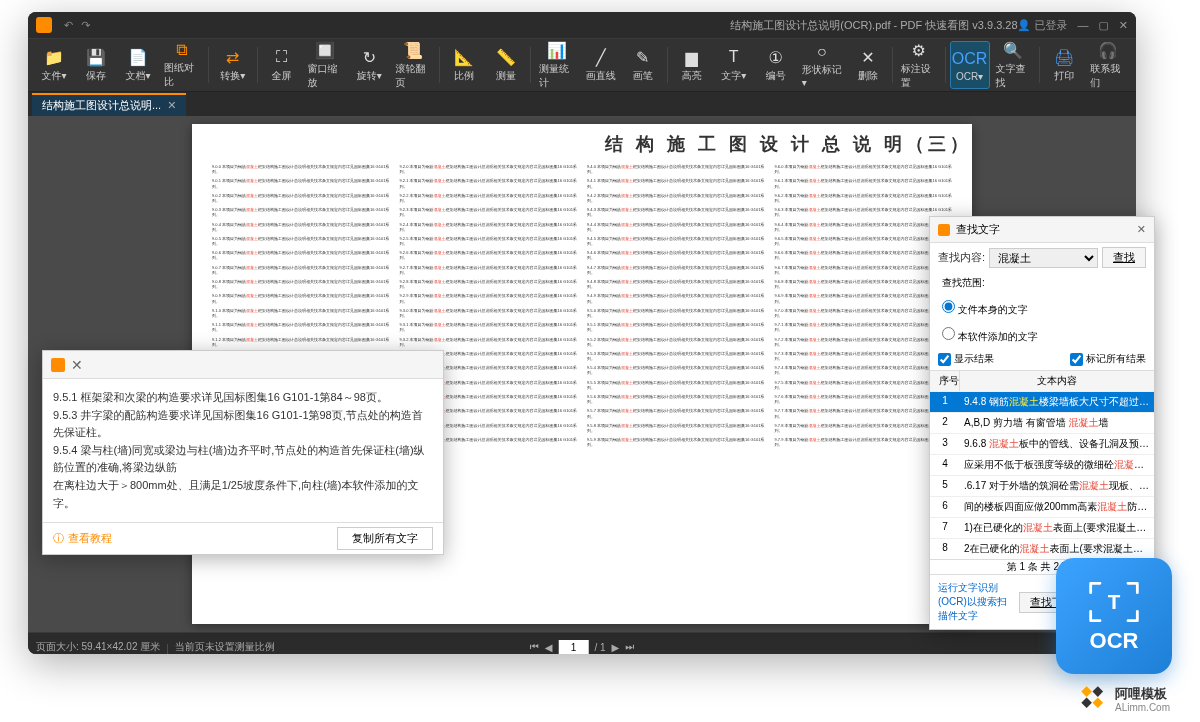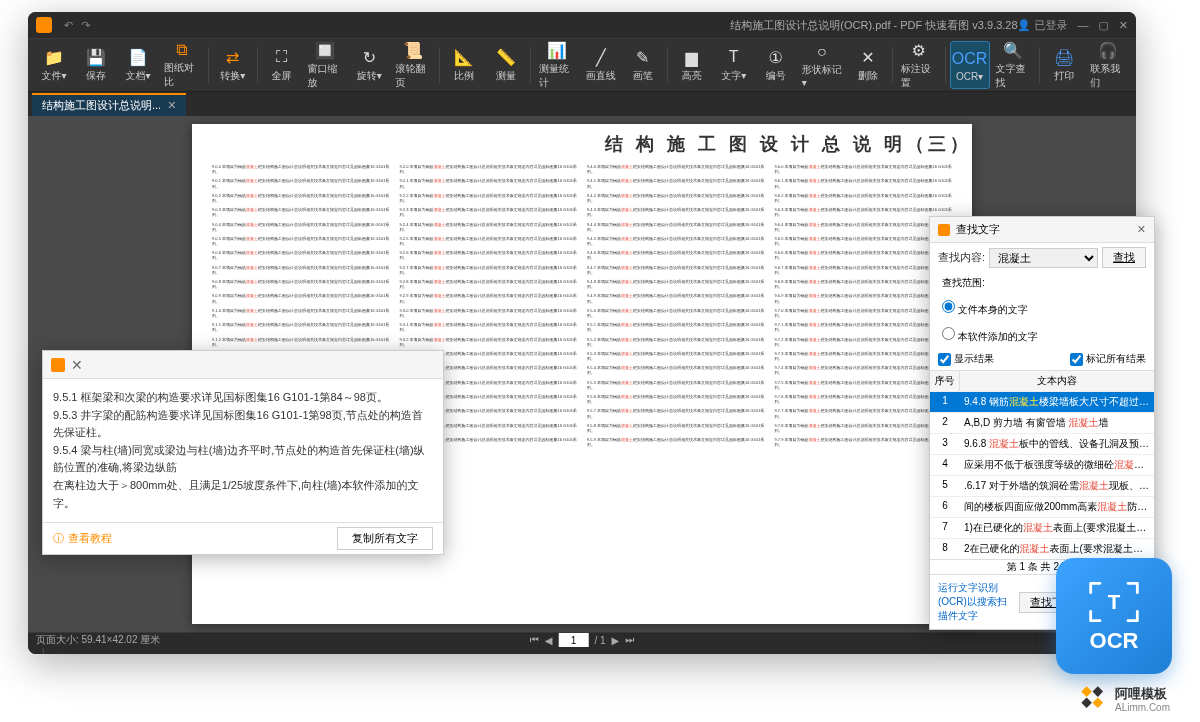--- a/index.html
+++ b/index.html
@@ -26,21 +26,21 @@
 .tab { background: #1a3a52; color: #fff; font-size: 11px; padding: 3px 10px; display: flex; align-items: center; gap: 6px; border-top: 2px solid #ff8c00; }
 .tab .close-x { color: #aaa; font-size: 11px; }
 
 .content-area { height: calc(100% - 26px - 54px - 24px - 22px); background: #4a4a4a; display: flex; align-items: center; justify-content: center; position: relative; }
 .document-page { width: 780px; height: 500px; background: #fff; box-shadow: 0 2px 10px rgba(0,0,0,0.4); position: relative; overflow: hidden; }
 .doc-title { text-align: right; font-size: 18px; font-weight: bold; letter-spacing: 4px; padding: 8px 0; color: #333; }
 .doc-content { padding: 0 20px; font-size: 4px; line-height: 1.3; color: #333; columns: 4; column-gap: 10px; height: 440px; }
 .doc-content .section { break-inside: avoid; margin-bottom: 4px; }
 .doc-content .highlight { color: #e74c3c; position: relative; }
 
-.statusbar { height: 22px; background: #2b2b2b; border-top: 1px solid #3a3a3a; display: flex; align-items: flex-start; padding: 0 8px; color: #aaa; font-size: 10px; flex-direction: column; }
+.statusbar { height: 22px; background: #2b2b2b; border-top: 1px solid #3a3a3a; display: flex; align-items: flex-end; padding: 0 8px; color: #aaa; font-size: 10px; }
 .statusbar .pager { position: absolute; left: 50%; transform: translateX(-50%); display: flex; align-items: center; gap: 6px; }
 .statusbar .pager input { width: 30px; height: 14px; background: #fff; border: none; text-align: center; font-size: 10px; }
 .statusbar .right-icons { margin-left: auto; display: flex; gap: 10px; }
 
 
 .ocr-dialog { position: absolute; left: 42px; top: 350px; width: 402px; background: #fff; border: 1px solid #ccc; box-shadow: 0 4px 20px rgba(0,0,0,0.3); font-size: 12px; }
 .ocr-dialog .dlg-header { height: 28px; background: #f5f5f5; display: flex; align-items: center; padding: 0 8px; border-bottom: 1px solid #ddd; }
 .ocr-dialog .dlg-header .dlg-icon { width: 14px; height: 14px; background: #ff8c00; margin-right: 6px; border-radius: 2px; }
 .ocr-dialog .dlg-header .dlg-title { flex: 1; color: #333; font-size: 11px; }
 .ocr-dialog .dlg-header .dlg-close { color: #666; cursor: pointer; font-size: 14px; }
@@ -56,21 +56,21 @@
 .search-dialog .row { display: flex; align-items: center; padding: 4px 8px; gap: 4px; }
 .search-dialog .row label { color: #333; font-size: 11px; white-space: nowrap; }
 .search-dialog select { flex: 1; height: 20px; border: 1px solid #ccc; font-size: 11px; padding: 0 4px; }
 .search-dialog .btn { padding: 2px 10px; border: 1px solid #ccc; background: #f5f5f5; font-size: 11px; cursor: pointer; text-decoration: underline; }
 .search-dialog .radio-row { padding: 4px 12px; display: flex; gap: 10px; font-size: 10px; flex-direction: column; }
 .search-dialog .check-row { padding: 4px 8px; display: flex; justify-content: space-between; font-size: 10px; }
 .search-dialog .check-row label { display: flex; align-items: center; gap: 3px; }
 .search-dialog input[type="checkbox"], .search-dialog input[type="radio"] { accent-color: #0078d4; }
 .search-dialog .result-table { border-top: 1px solid #ddd; }
 .search-dialog .result-header { display: flex; background: #f5f5f5; font-size: 10px; }
-.search-dialog .result-header .col1 { width: 30px; text-align: center; padding: 3px 0; border-right: 1px solid #ddd; }
+.search-dialog .result-header .col1 { width: 30px; text-align: right; padding: 3px 0; border-right: 1px solid #ddd; }
 .search-dialog .result-header .col2 { flex: 1; text-align: center; padding: 3px 0; }
 .search-dialog .result-row { display: flex; font-size: 10px; border-top: 1px solid #eee; cursor: pointer; }
 .search-dialog .result-row.selected { background: #0078d4; color: #fff; }
 .search-dialog .result-row .col1 { width: 30px; text-align: center; padding: 3px 0; }
 .search-dialog .result-row .col2 { flex: 1; padding: 3px 4px; white-space: nowrap; overflow: hidden; text-overflow: ellipsis; }
 .search-dialog .result-row .kw { color: #e74c3c; }
 .search-dialog .result-row.selected .kw { color: #ffeb3b; }
 .search-dialog .result-pager { text-align: center; padding: 0; font-size: 10px; border-top: 1px solid #ddd; }
 .search-dialog .dlg-footer { padding: 6px 8px; border-top: 1px solid #ddd; display: flex; align-items: center; gap: 6px; }
 .search-dialog .dlg-footer .ocr-link { color: #0066cc; font-size: 10px; flex: 1; }

